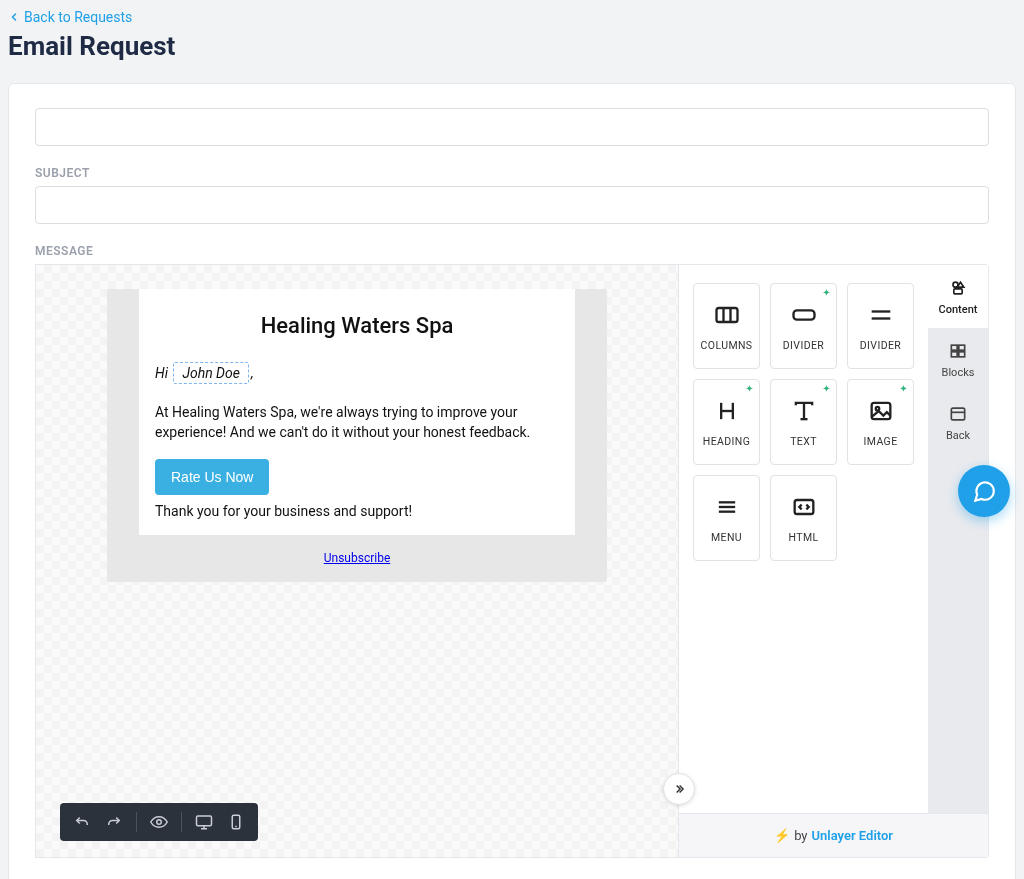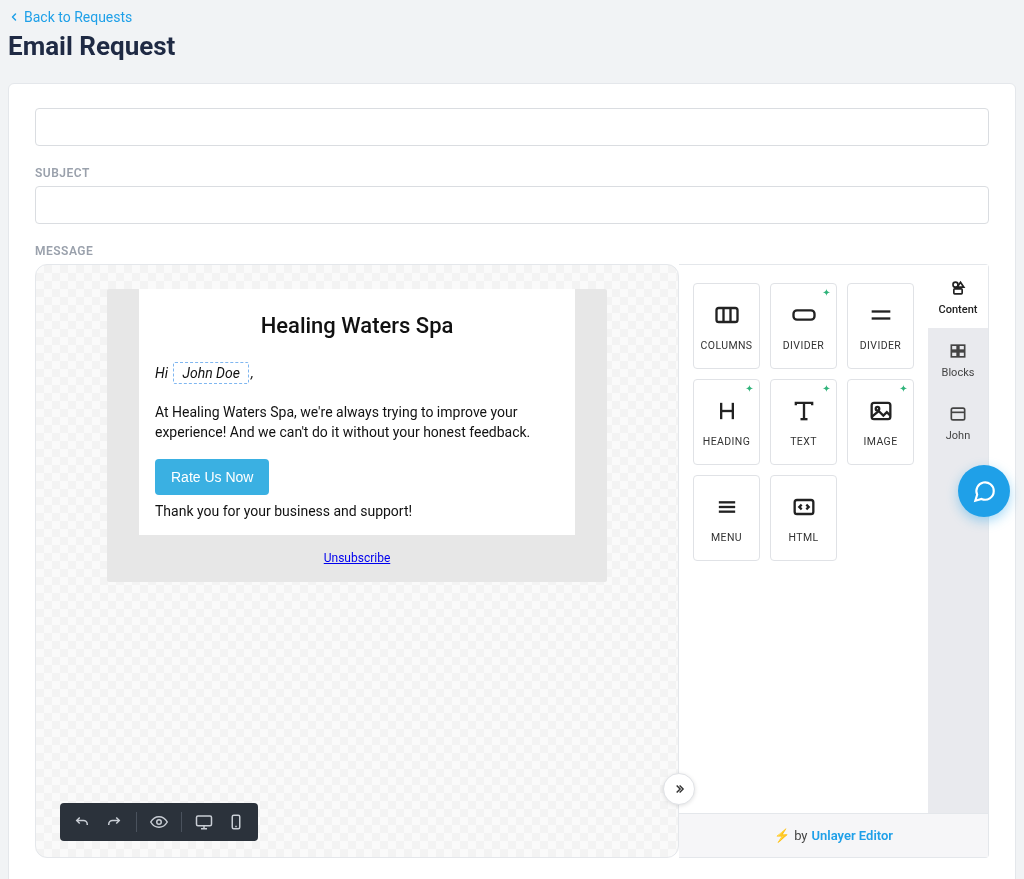--- a/index.html
+++ b/index.html
@@ -34,21 +34,21 @@
       font-size: 14px;
       margin-bottom: 20px;
     }
 
     .editor-wrap { display: flex; gap: 0; }
     .preview-col {
       flex: 1;
       min-width: 0;
       position: relative;
       border: 1px solid #e4e7eb;
-      border-radius: 12px;
+      border-radius: 0;
       background-image:
         linear-gradient(45deg,#f3f3f3 25%,transparent 25%),
         linear-gradient(-45deg,#f3f3f3 25%,transparent 25%),
         linear-gradient(45deg,transparent 75%,#f3f3f3 75%),
         linear-gradient(-45deg,transparent 75%,#f3f3f3 75%);
       background-size: 16px 16px;
       background-position: 0 0, 0 8px, 8px -8px, -8px 0px;
       background-color: #fafafa;
       height: 594px;
       overflow: hidden;
@@ -392,21 +392,21 @@
                 <rect x="4" y="13" width="7" height="6"></rect>
                 <rect x="13" y="13" width="7" height="6"></rect>
               </svg>
             <span>Blocks</span>
           </div>
           <div class="side-tab">
             <svg viewBox="0 0 24 24">
                 <rect x="4" y="5" width="16" height="14" rx="2"></rect>
                 <line x1="4" y1="10" x2="20" y2="10"></line>
               </svg>
-            <span>John</span>
+            <span>Back</span>
           </div>
         </div>
       </div>
 
       <div class="collapse-handle">
         <svg viewBox="0 0 24 24">
             <polyline points="8 6 14 12 8 18"></polyline>
             <polyline points="13 6 19 12 13 18"></polyline>
           </svg>
       </div>

